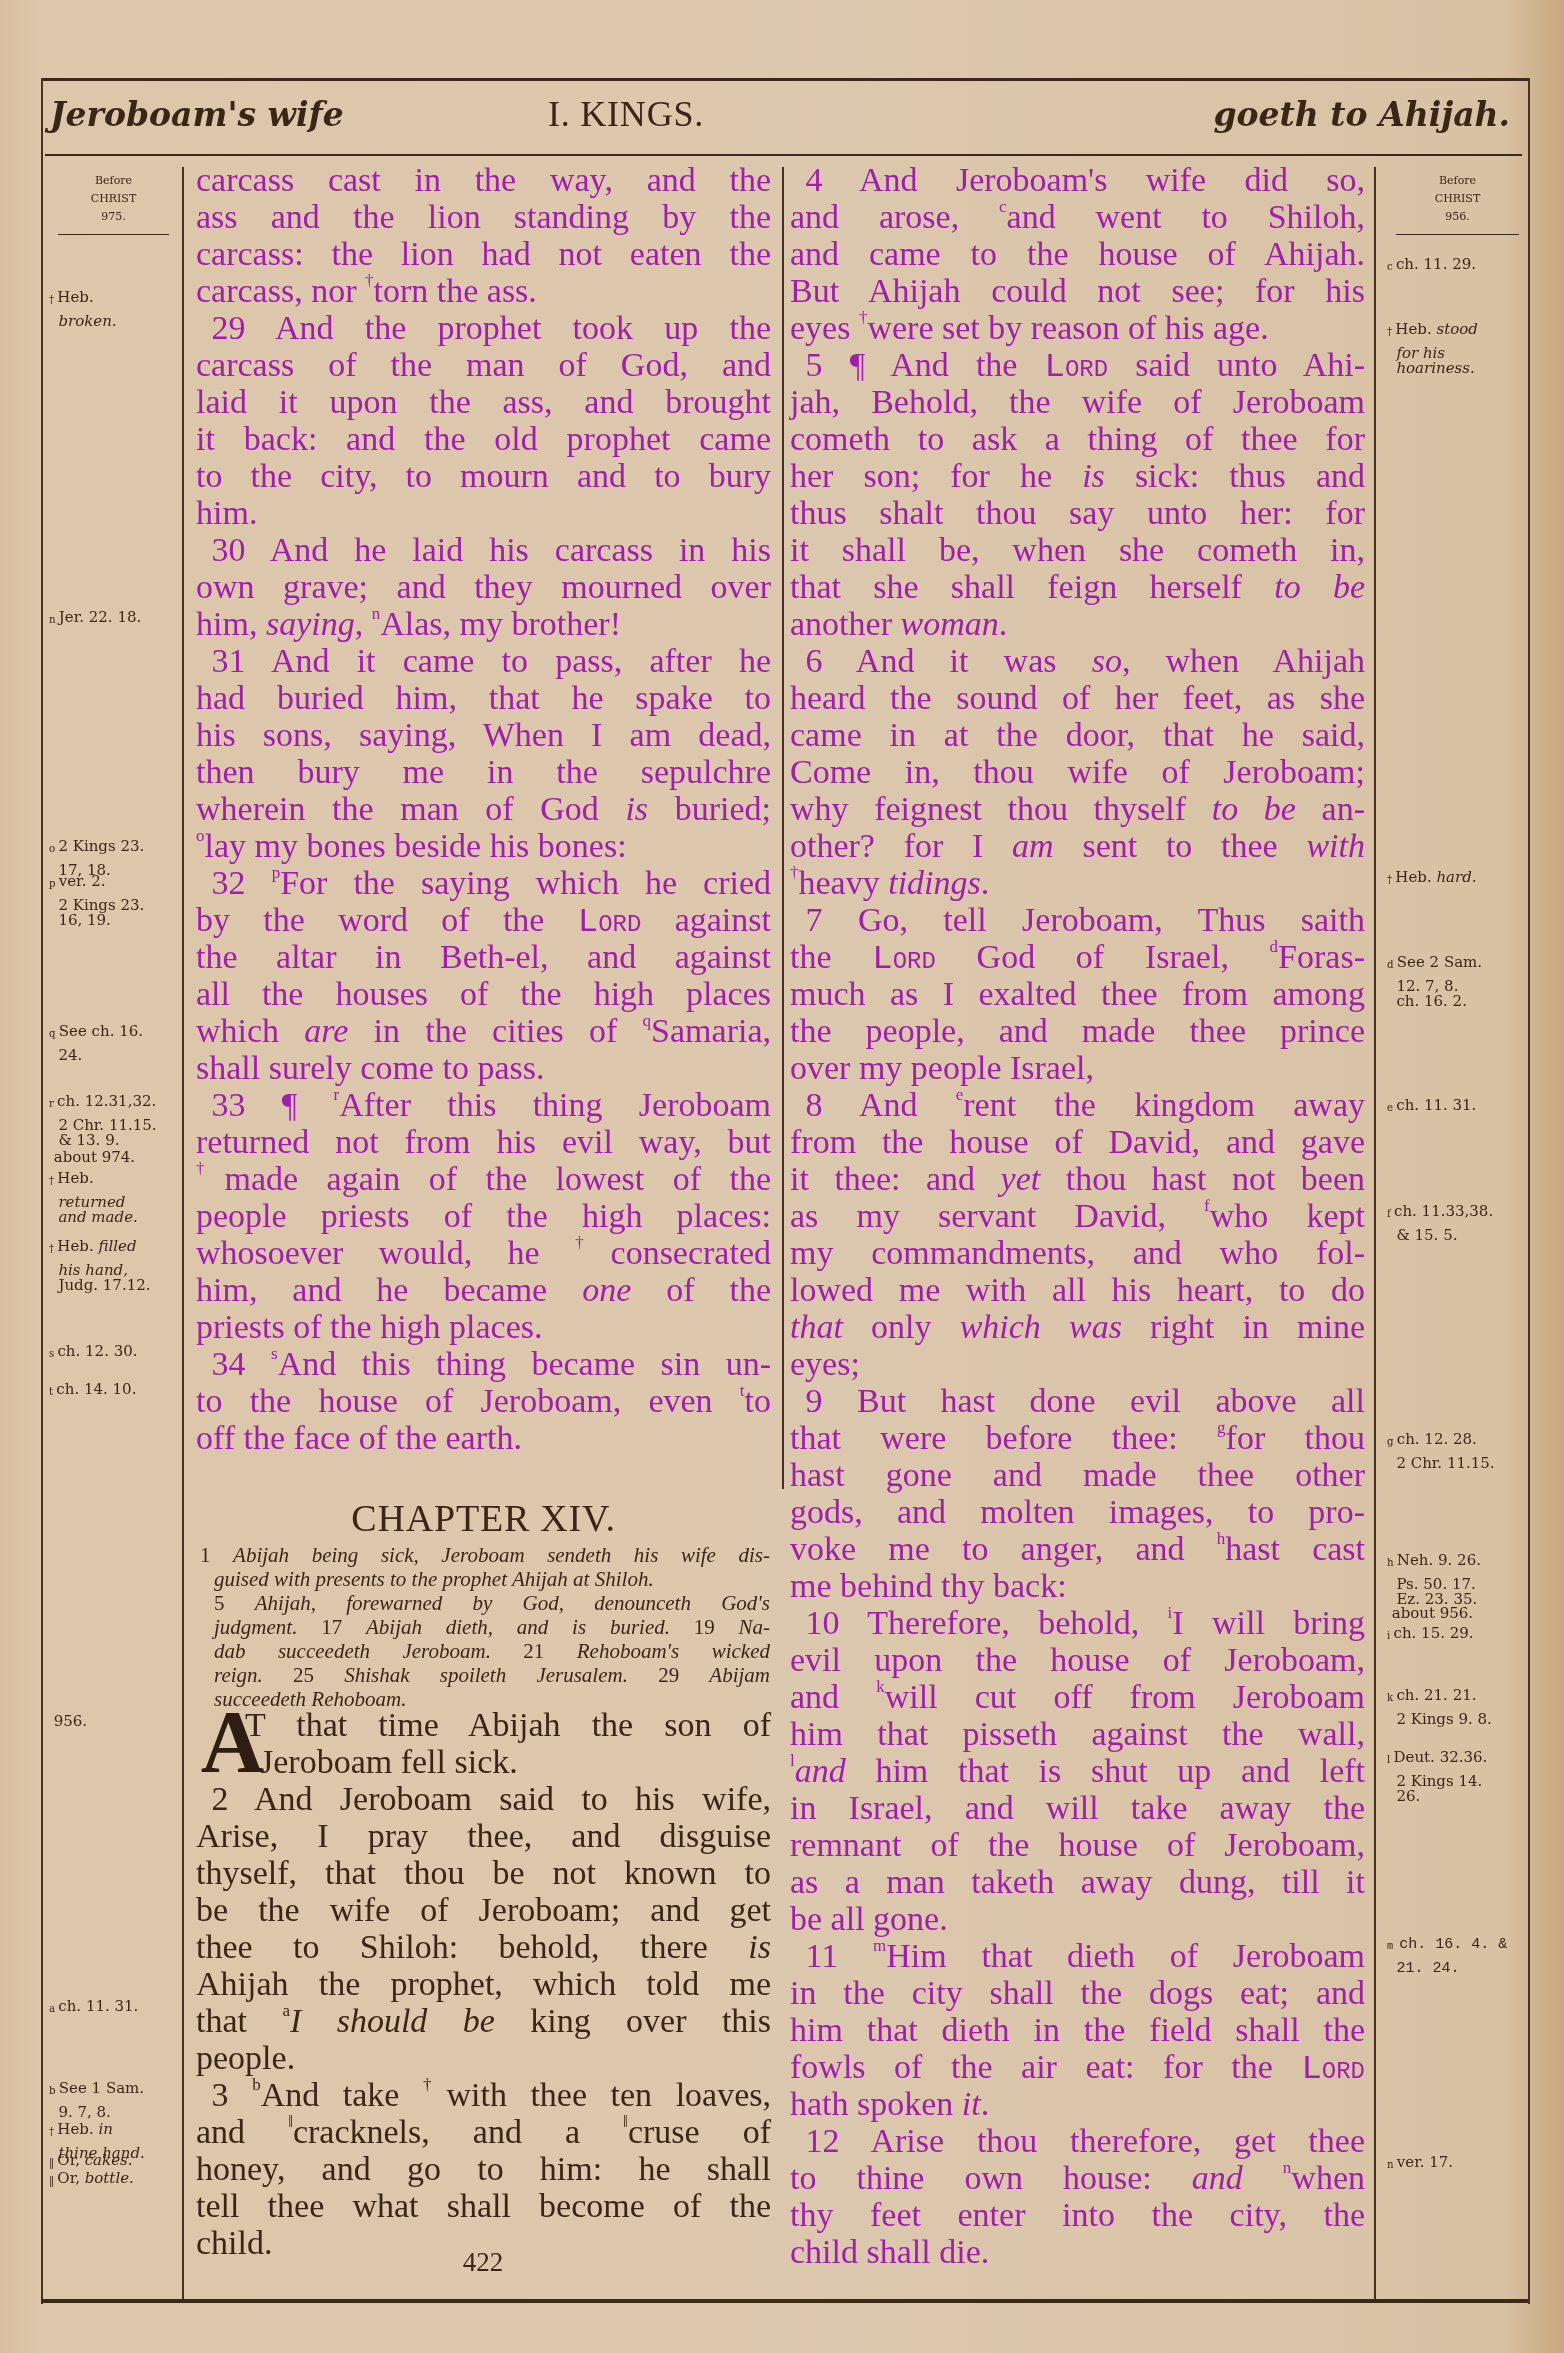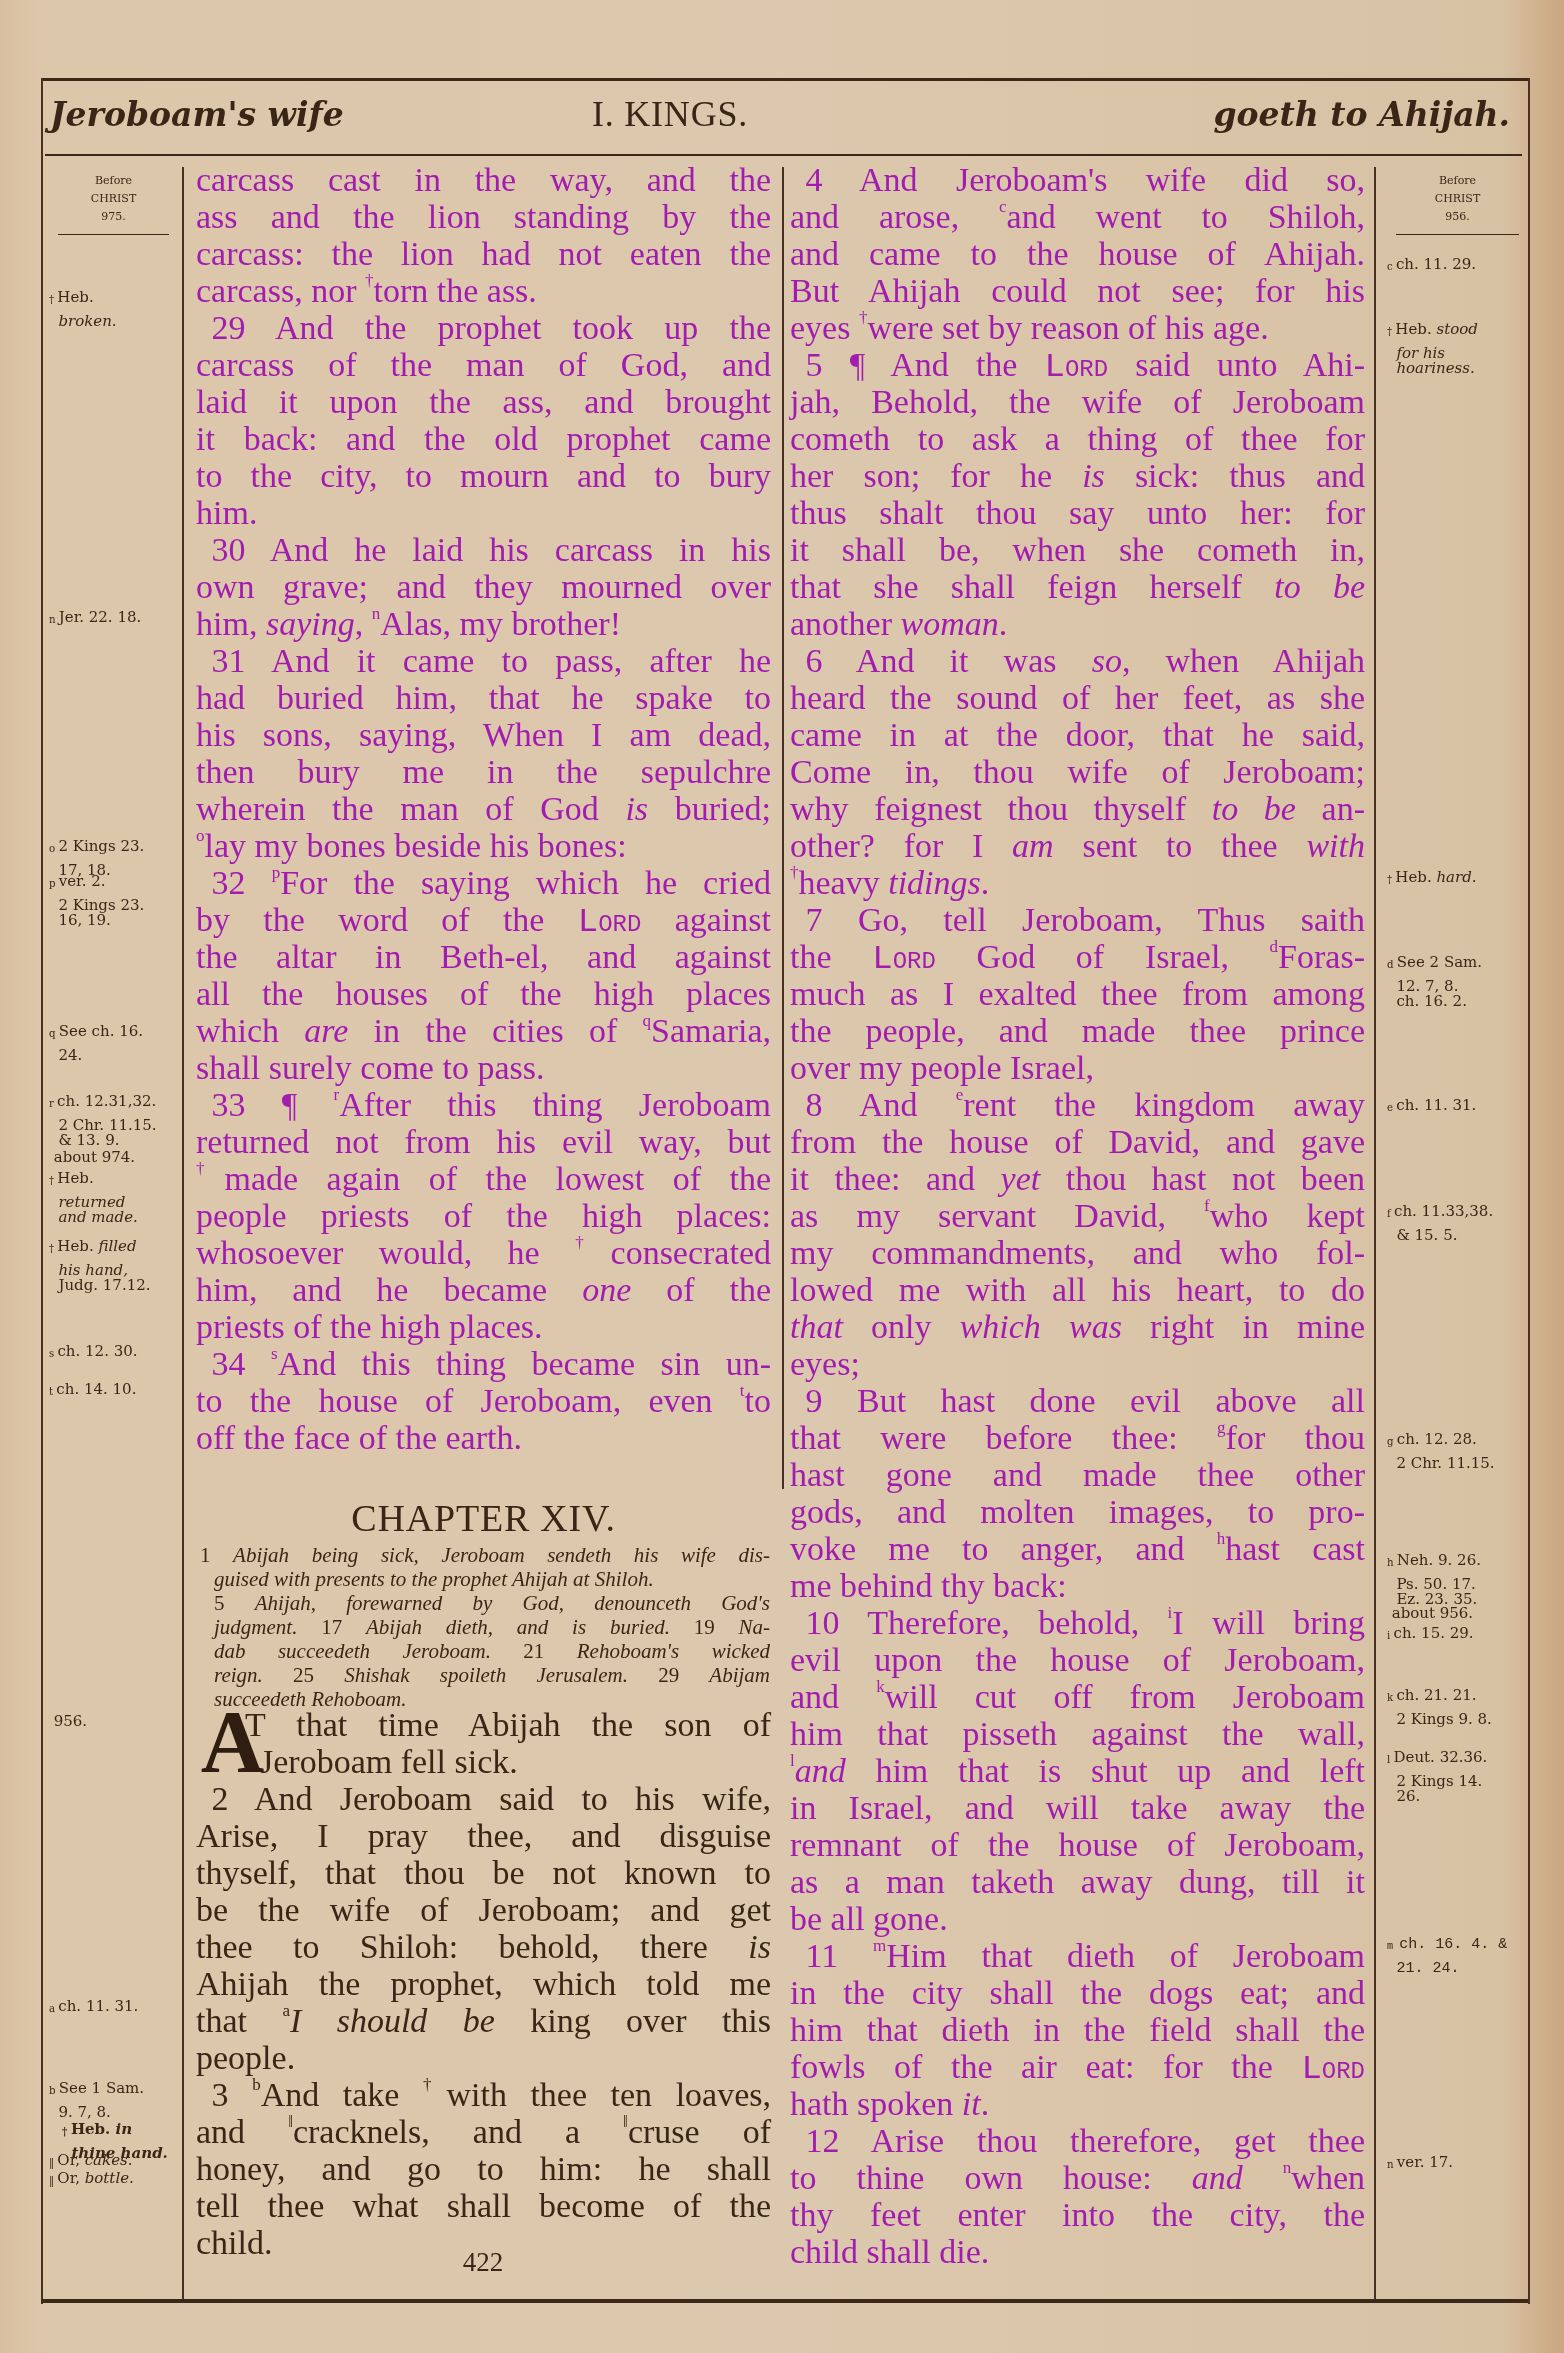--- a/index.html
+++ b/index.html
@@ -12,21 +12,21 @@
   }
   .page {
     position:absolute; left:41px; top:78px; width:1485px; height:2226px;
     border-left:2.3px solid #4a3020; border-right:2.3px solid #4a3020;
   }
   .rule-top { position:absolute; left:41px; top:78px; width:1487px; height:3.1px; background:#3c2818; }
   .rule-head { position:absolute; left:45px; top:154px; width:1477px; height:2.3px; background:#3c2818; }
   .rule-bottom { position:absolute; left:41px; top:2299px; width:1487px; height:3.9px; background:#3c2818; }
   .running-head { position:absolute; top:91px; height:47px; font-size:33px; line-height:47px; }
   .rh-left { left:50px; font-style:italic; font-weight:bold; font-family:"DejaVu Serif", serif; }
-  .rh-center { left:0; width:1252px; text-align:center; font-family:"Liberation Serif", serif; letter-spacing:0.8px; font-size:36px;padding-left:44px;}
+  .rh-center { left:0; width:1252px; text-align:center; font-family:"Liberation Serif", serif; letter-spacing:0.8px; font-size:36px;}
   .rh-right { right:55px; font-style:italic; font-weight:bold; font-family:"DejaVu Serif", serif; }
 
   .vline { position:absolute; background:#4a3020; width:2.3px; }
   .vline-1 { left:182px; top:167px; height:2132px; }
   .vline-2 { left:782px; top:167px; height:1322px; width:1.6px; }
   .vline-3 { left:1374px; top:167px; height:2132px; }
 
   .col { position:absolute; font-family:"Liberation Serif", serif; font-size:34px; color:#a21caf; }
   .col-left { left:196px; width:575px; top:161px; }
   .col-right { left:790px; width:575px; top:161px; }
@@ -127,21 +127,21 @@
     <div class="note" style="top: 1714px; left: 4.7px;">
       <div class="ln"><span>956.</span></div>
     </div>
     <div class="note" style="top: 1999px; left: 0px;">
       <div class="ln"><sup style="font-size: 10.2px; top: -1.6px;">a </sup><span>ch. 11. 31.</span></div>
     </div>
     <div class="note" style="top: 2081px; left: 0px;">
       <div class="ln"><sup style="font-size: 10.2px; top: -1.6px;">b </sup><span>See 1 Sam.</span></div>
       <div class="ln cont"><span>9. 7, 8.</span></div>
     </div>
-    <div class="note" style="top: 2122px; left: 13px; font-weight: bold;">
+    <div class="note" style="top: 2122px; left: 0px;">
       <div class="ln"><sup style="font-size: 10.2px; top: -1.6px;">† </sup><span>Heb. </span><span class="i">in</span></div>
       <div class="ln cont"><span class="i">thine hand.</span></div>
     </div>
     <div class="note" style="top: 2153px; left: 0px;">
       <div class="ln"><sup style="font-size: 10.2px; top: -1.6px;">‖ </sup><span>Or, </span><span class="i">cakes.</span></div>
     </div>
     <div class="note" style="top: 2171px; left: 0px;">
       <div class="ln"><sup style="font-size: 10.2px; top: -1.6px;">‖ </sup><span>Or, </span><span class="i">bottle.</span></div>
     </div>
   </div>

